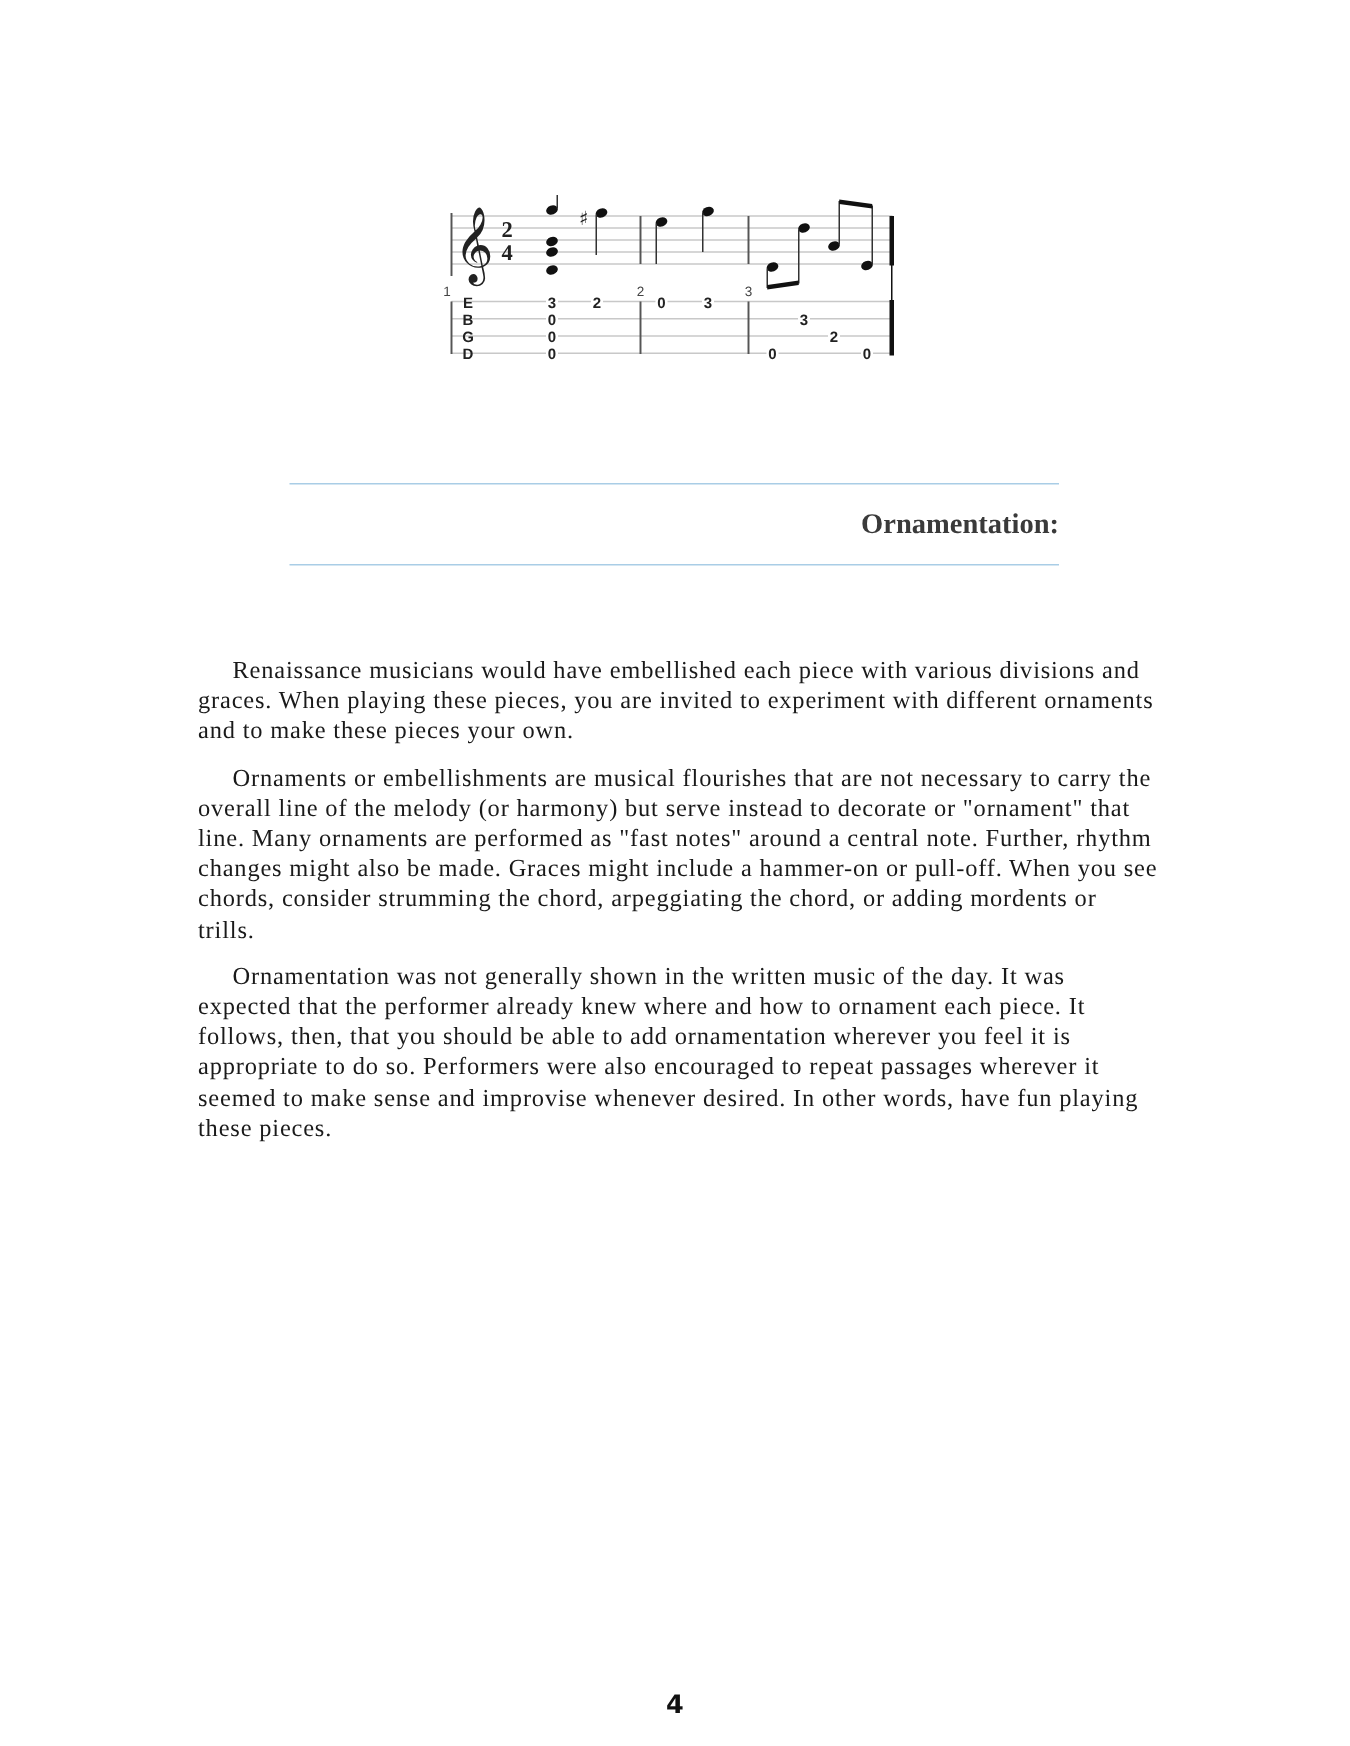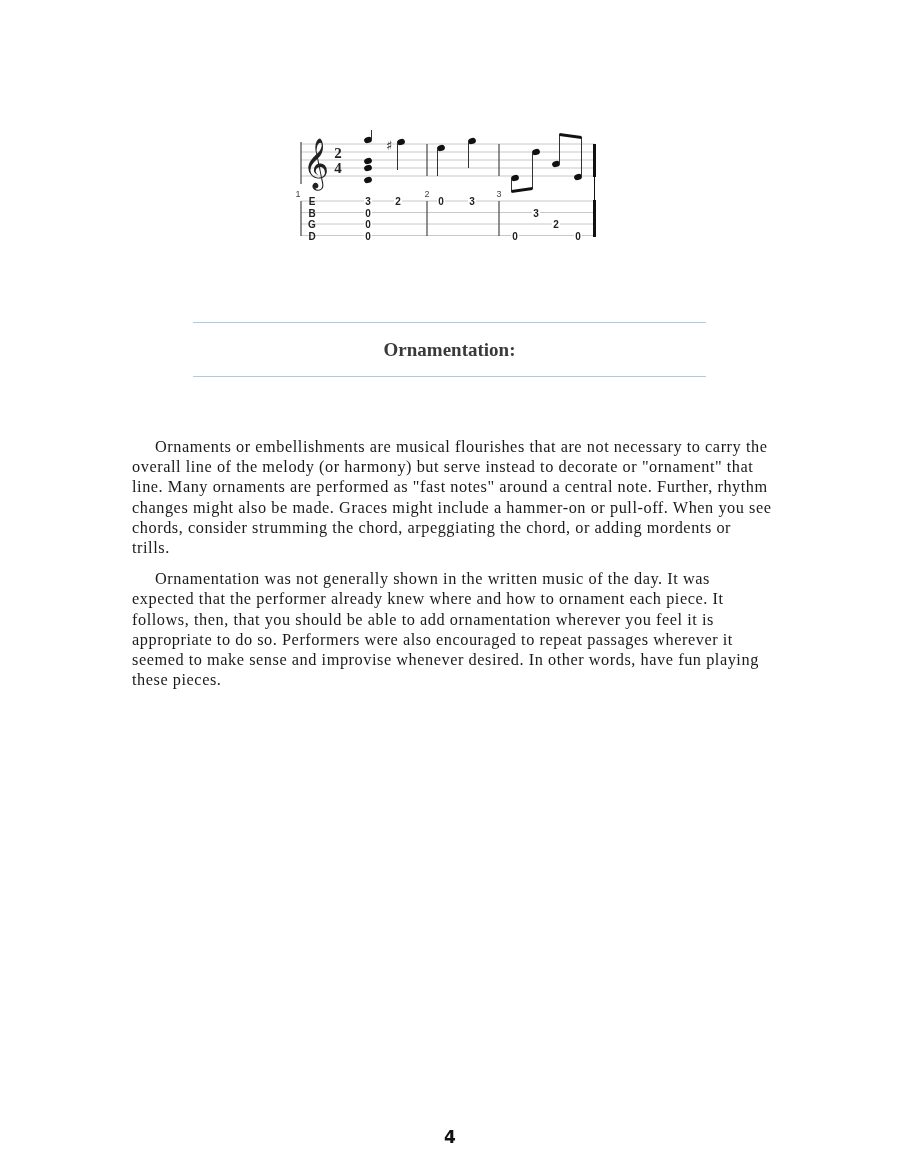--- a/index.html
+++ b/index.html
@@ -3,21 +3,21 @@
   <meta charset="utf-8">
   <style>
     html, body { margin: 0; padding: 0; background: #ffffff; }
     body { width: 900px; height: 1164px; position: relative; overflow: hidden; }
     .notation { position: absolute; left: 295px; top: 128px; width: 310px; height: 116px; }
     .notation svg { display: block; }
     .rule { position: absolute; left: 193px; width: 513px; height: 0; border-top: 1px solid #a9cde6; }
     .rule.top { top: 322px; }
     .rule.bottom { top: 376px; }
     .heading {
-      position: absolute; left: 193px; width: 513px; top: 339px; text-align: center;
+      position: absolute; left: 193px; width: 513px; top: 339px; text-align: right;
       font-family: "Liberation Serif", serif; font-weight: bold; font-size: 19px; color: #3a3a3a;
       margin: 0;
     }
     .body-text {
       position: absolute; left: 132px; top: 437px; width: 640px;
       font-family: "Liberation Serif", serif; font-size: 16.3px; line-height: 20.2px;
       color: #1a1a1a; letter-spacing: 0.55px;
     }
     .body-text p { margin: 0 0 11px 0; text-indent: 23px; }
     .page-number {
@@ -132,17 +132,18 @@
         <text x="283" y="111.5" font-size="10" font-weight="bold" fill="#222" text-anchor="middle" font-family="Liberation Sans, sans-serif">0</text>
       </g>
   </svg>
 </div>
 
 <div class="rule top"></div>
 <h2 class="heading">Ornamentation:</h2>
 <div class="rule bottom"></div>
 
 <div class="body-text">
+  <p>Renaissance musicians would have embellished each piece with various divisions and graces.  When playing these pieces, you are invited to experiment with different ornaments and to make these pieces your own.</p>
   <p>Ornaments or embellishments are musical flourishes that are not necessary to carry the overall line of the melody (or harmony) but serve instead to decorate or "ornament" that line. Many ornaments are performed as "fast notes" around a central note.  Further, rhythm changes might also be made. Graces might include a hammer-on or pull-off.  When you see chords, consider strumming the chord, arpeggiating the chord, or adding mordents or trills.</p>
   <p>Ornamentation was not generally shown in the written music of the day.  It was expected that the performer already knew where and how to ornament each piece.  It follows, then, that you should be able to add ornamentation wherever you feel it is appropriate to do so. Performers were also encouraged to repeat passages wherever it seemed to make sense and improvise whenever desired.  In other words, have fun playing these pieces.</p>
 </div>
 
 <div class="page-number">4</div>
 
 </body></html>

